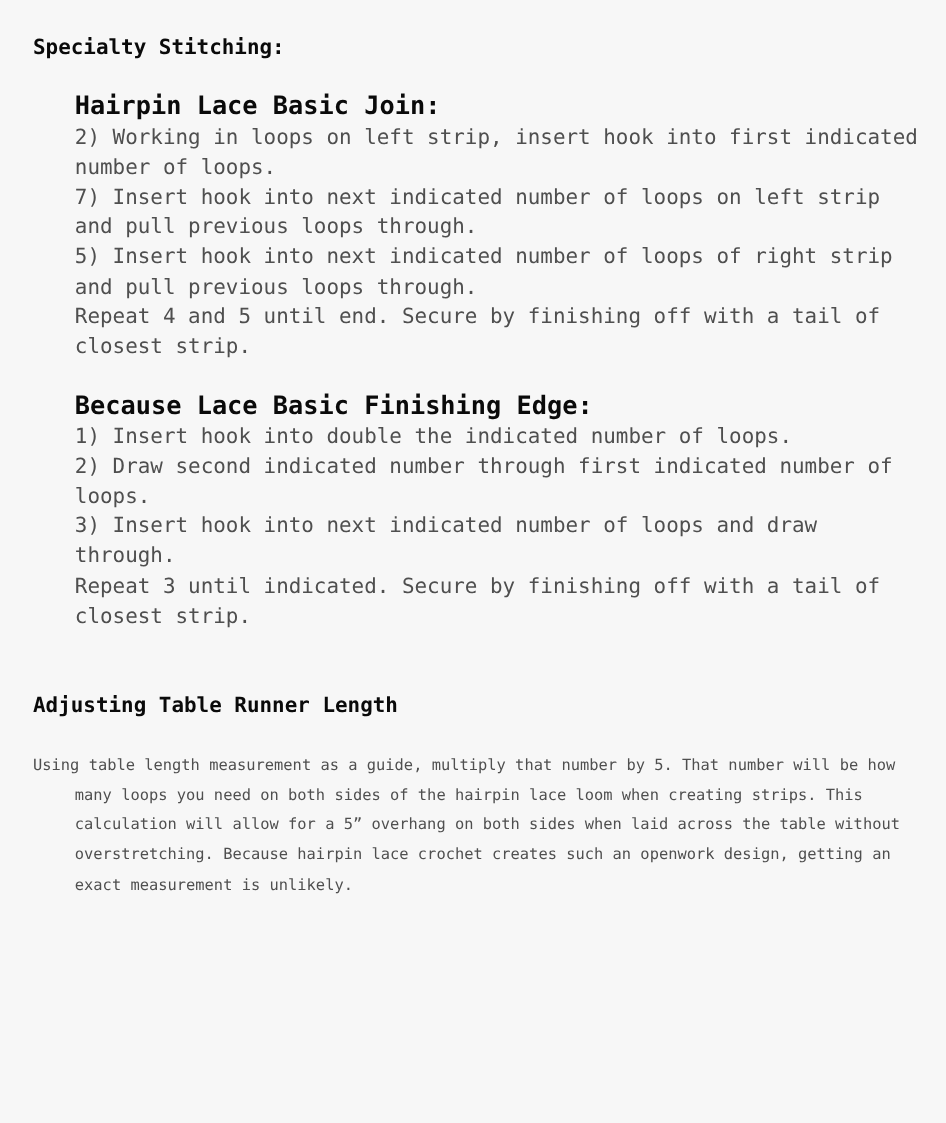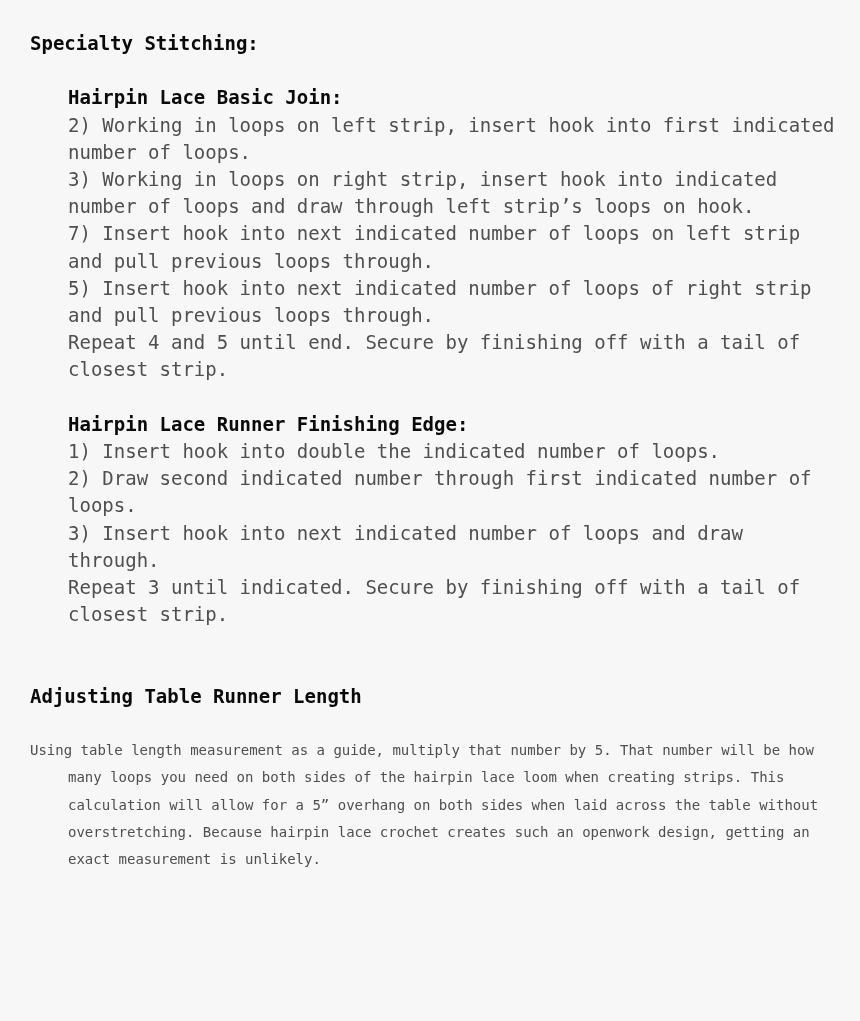--- a/index.html
+++ b/index.html
@@ -28,21 +28,21 @@
   .h-major {
     font-size: 19px;
     line-height: 27.2px;
     font-weight: bold;
     color: #0a0a0a;
     margin: 0;
     padding: 0;
     white-space: pre-wrap;
   }
   .h-sub {
-    font-size: 19px;
+    font-size: 23px;
     line-height: 27.2px;
     font-weight: bold;
     color: #0a0a0a;
     margin: 0;
     padding: 0;
     white-space: pre-wrap;
   }
 
   
   .body-text {
@@ -85,30 +85,29 @@
     <h2 class="h-major" style="color: rgb(10, 10, 10);">Specialty Stitching:</h2>
 
     <div class="gap-1"></div>
 
     <div class="indent-block">
 
       <div>
         <h3 class="h-sub" style="color: rgb(10, 10, 10);">Hairpin Lace Basic Join:</h3>
 
         <p class="body-text" style="color: rgb(79, 79, 79);">2) Working in loops on left strip, insert hook into first indicated number of loops.</p>
-        <p class="body-text" style="color: rgb(79, 79, 79);">3) Working in loops on right strip, insert hook into indicated number of loops and draw through left strip’s loops on hook.</p>
         <p class="body-text" style="color: rgb(79, 79, 79);">7) Insert hook into next indicated number of loops on left strip and pull previous loops through.</p>
         <p class="body-text" style="color: rgb(79, 79, 79);">5) Insert hook into next indicated number of loops of right strip and pull previous loops through.</p>
         <p class="body-text" style="color: rgb(79, 79, 79);">Repeat 4 and 5 until end. Secure by finishing off with a tail of closest strip.</p>
       </div>
 
       <div class="gap-1"></div>
 
       <div>
-        <h3 class="h-sub" style="color: rgb(10, 10, 10);">Hairpin Lace Runner Finishing Edge:</h3>
+        <h3 class="h-sub" style="color: rgb(10, 10, 10);">Because Lace Basic Finishing Edge:</h3>
 
         <p class="body-text" style="color: rgb(79, 79, 79);">1) Insert hook into double the indicated number of loops.</p>
         <p class="body-text" style="color: rgb(79, 79, 79);">2) Draw second indicated number through first indicated number of loops.</p>
         <p class="body-text" style="color: rgb(79, 79, 79);">3) Insert hook into next indicated number of loops and draw through.</p>
         <p class="body-text" style="color: rgb(79, 79, 79);">Repeat 3 until indicated. Secure by finishing off with a tail of closest strip.</p>
       </div>
 
     </div>
   </section>
 

